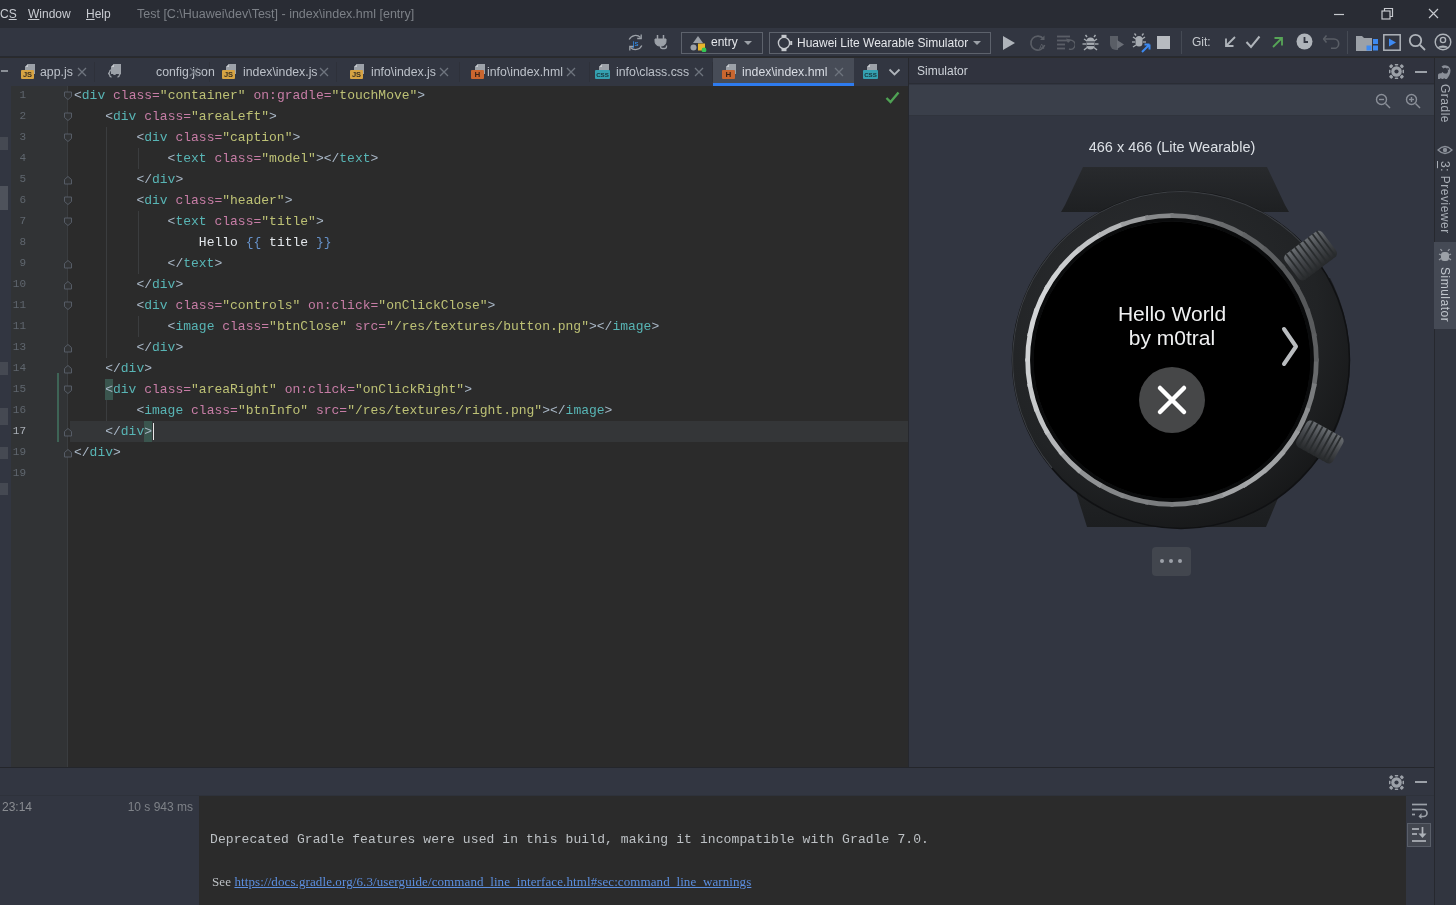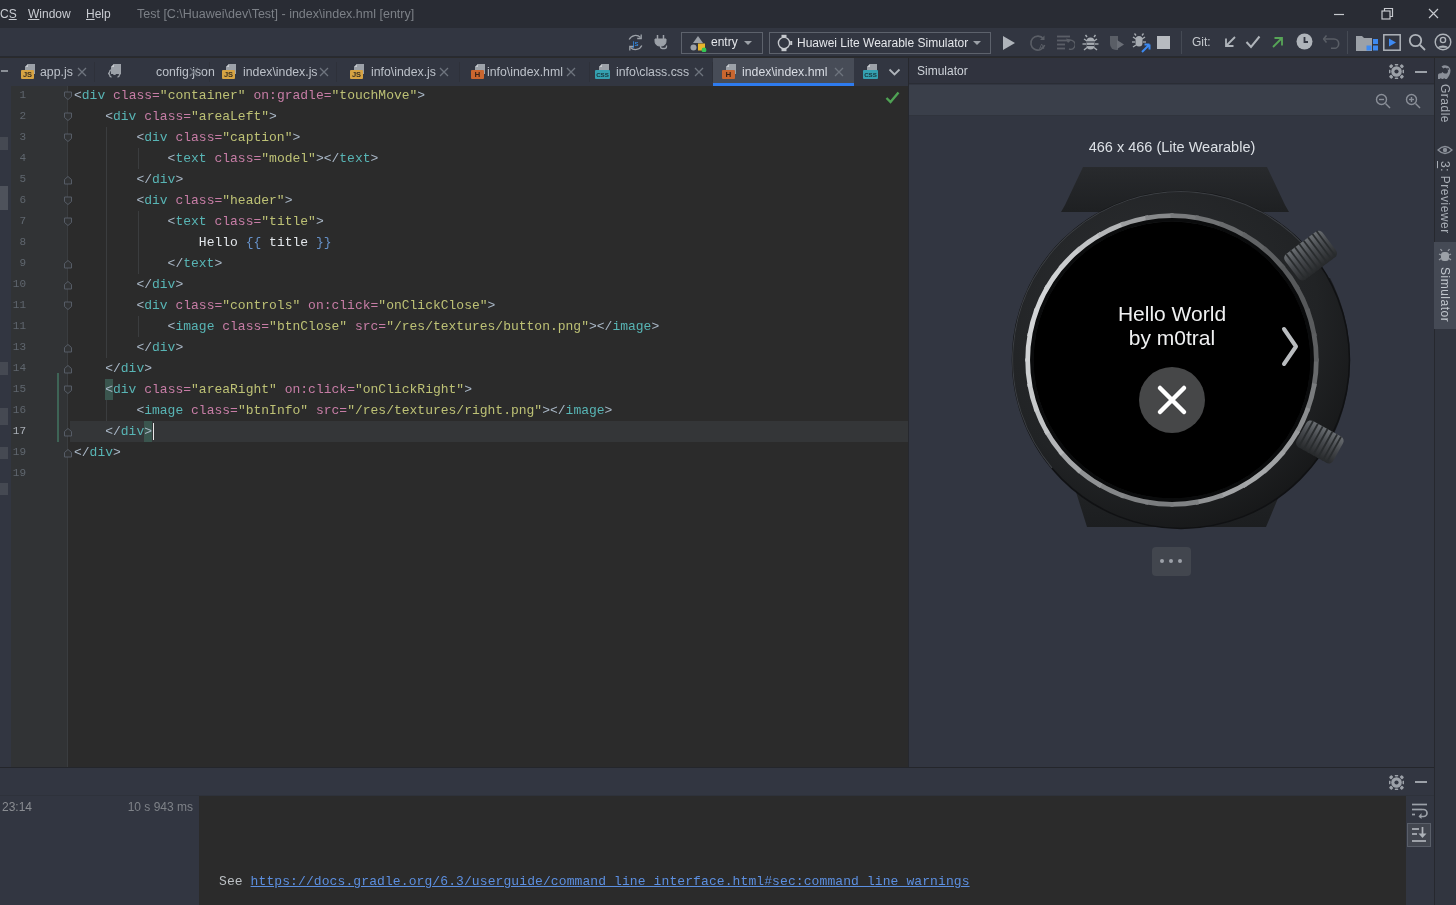--- a/index.html
+++ b/index.html
@@ -524,21 +524,22 @@
       <rect x="5.8" y="-1.5" width="3.4" height="3.0" rx="0.8" fill="#9CA1A8" transform="rotate(180 7.5 7.5)"></rect>
       <rect x="5.8" y="-1.5" width="3.4" height="3.0" rx="0.8" fill="#9CA1A8" transform="rotate(225 7.5 7.5)"></rect>
       <rect x="5.8" y="-1.5" width="3.4" height="3.0" rx="0.8" fill="#9CA1A8" transform="rotate(270 7.5 7.5)"></rect>
       <rect x="5.8" y="-1.5" width="3.4" height="3.0" rx="0.8" fill="#9CA1A8" transform="rotate(315 7.5 7.5)"></rect>
       <circle cx="7.5" cy="7.5" r="2.1" fill="#323641"></circle>
     </svg>
 <div class="abs" style="left:1415px;top:781px;width:12px;height:2px;background:#9CA1A8;"></div>
 <div class="abs" style="left:2px;top:800px;font-size:12px;color:#8A8D92;">23:14</div>
 <div class="abs" style="left:93px;top:800px;width:100px;text-align:right;font-size:12px;color:#7E8288;">10 s 943 ms</div>
 <div class="abs" style="left:199px;top:796px;width:1207px;height:109px;overflow:hidden;">
-<div class="conline" style="left:20px;top:75px;">See <a>https://docs.gradle.org/6.3/userguide/command_line_interface.html#sec:command_line_warnings</a></div>
+<div class="conline" style="left:11px;top:33px;">Deprecated Gradle features were used in this build, making it incompatible with Gradle 7.0.</div>
+<div class="conline" style="left:13px;top:75px;font-family:Liberation Serif, serif;">See <a>https://docs.gradle.org/6.3/userguide/command_line_interface.html#sec:command_line_warnings</a></div>
 </div>
 <style>.conline a{color:#5C8FE0;text-decoration:underline;}</style>
 <svg class="abs" style="left:1411px;top:803px;" width="17" height="16" viewBox="0 0 17 16">
  <g stroke="#9CA1A8" stroke-width="1.7" fill="none">
   <line x1="1" y1="1.5" x2="16" y2="1.5"></line>
   <line x1="1" y1="6.5" x2="11" y2="6.5"></line>
   <line x1="1" y1="11.5" x2="4" y2="11.5"></line>
   <path d="M11 6.5 h1.5 a3.5 3.5 0 0 1 0 7 h-4"></path>
  </g>
  <path d="M10.5 10 L7.5 13.5 L10.5 16 Z" fill="#9CA1A8"></path>

